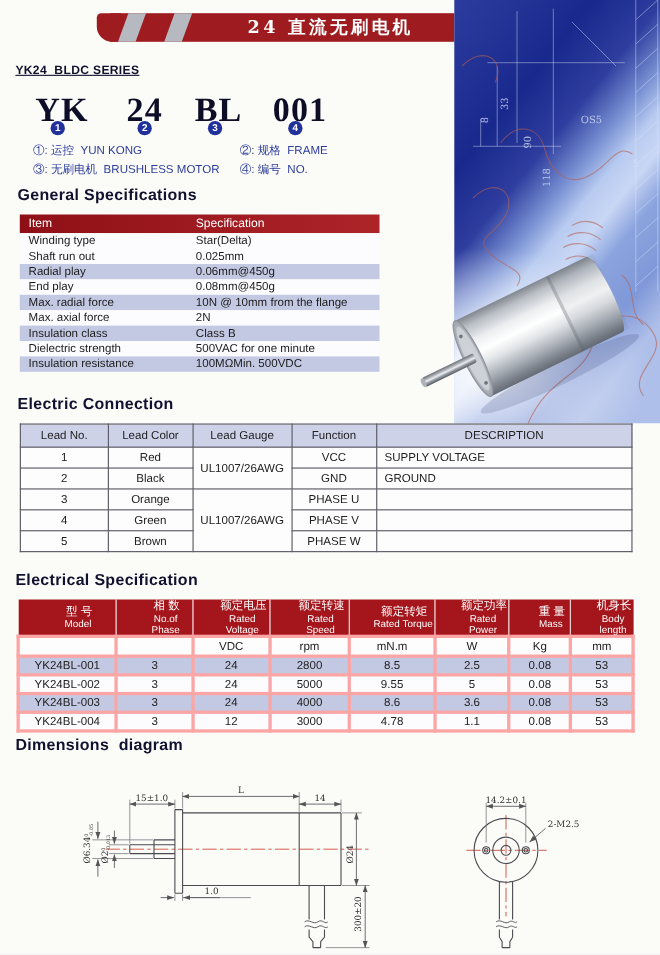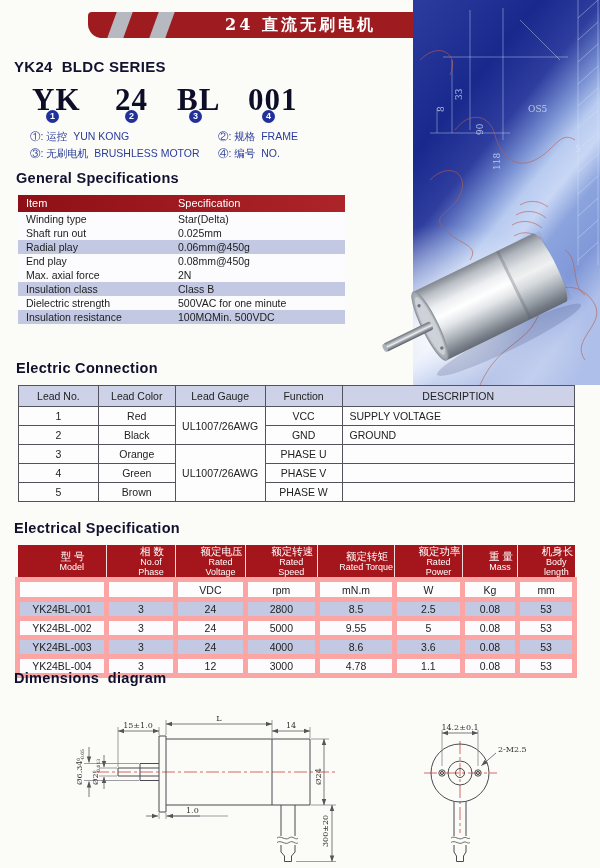--- a/index.html
+++ b/index.html
@@ -11,21 +11,21 @@
   #banner{position:absolute;left:88px;top:12px;width:325px;height:26px;}
   #banner .bmain{position:absolute;left:12px;right:0;top:0;height:26px;background:#9e1b1f;}
   #banner .bcap{position:absolute;left:0;width:22px;top:0;height:26px;background:#9e1b1f;border-radius:4px 0 0 14px;}
   #banner .gstripe{position:absolute;top:0;height:26px;width:16px;background:#b6bac0;transform:skewX(-20deg);}
   #banner .g1{left:24px;} #banner .g2{left:66px;}
   #banner .btitle{position:absolute;left:100px;right:0;top:0;height:26px;line-height:26px;text-align:center;
         color:#fff;font-family:"DejaVu Serif",serif;font-weight:bold;font-size:16px;letter-spacing:3px;}
   
   .h1{position:absolute;font-weight:bold;font-size:14.5px;color:#11112f;letter-spacing:.3px;}
   
-  #seriesTitle{left:14px;top:58px;font-size:15px;}
+  #seriesTitle{left:14px;top:58px;font-size:11px;text-decoration:underline;}
   .codePart{position:absolute;top:82px;font-family:"Liberation Serif",serif;font-weight:bold;
         font-size:31px;color:#0d0d28;letter-spacing:1px;}
   .numCircle{position:absolute;top:110px;width:13px;height:13px;border-radius:50%;background:#21309a;
         color:#fff;font-size:9px;font-weight:bold;text-align:center;line-height:13px;}
   .legendItem{position:absolute;font-size:10.5px;color:#2c3c9a;white-space:pre;}
   
   #gsTable{position:absolute;left:18px;top:195px;width:327px;font-size:10.5px;}
   #gsTable .ghead{display:flex;height:17px;line-height:17px;background:linear-gradient(90deg,#8e1016,#ad2429);
         color:#fff;font-size:11px;}
   #gsTable .grow{display:flex;height:14px;line-height:14.1px;color:#1c1c1c;}
@@ -39,21 +39,21 @@
   #ecTable th{background:#cdd2e9;height:20px;}
   #ecTable td{height:18px;background:#fdfdfd;}
   #ecTable td.desc{text-align:left;padding-left:7px;}
   
   #esTable{position:absolute;left:15px;top:545px;width:562px;border-collapse:collapse;font-size:10.5px;}
   #esTable th{background:#a5161c;color:#fff;font-weight:normal;border-right:1px solid rgba(255,255,255,.85);
         border-bottom:1px solid #fff;height:27px;padding:0;vertical-align:middle;}
   #esTable th:last-child{border-right:none;}
   #esTable .cn{font-size:10.5px;line-height:12px;margin-left:22px;}
   #esTable .en{font-size:9px;line-height:10px;margin-left:20px;}
-  #esTable td{border:5px solid #fca5a5;text-align:center;color:#222;height:14px;padding:0;}
+  #esTable td{border:3px solid #fca5a5;text-align:center;color:#222;height:14px;padding:0;}
   #esTable tr.units td{height:15px;background:#fdfdfd;}
   #esTable tr.alt td{background:#c4c9e3;}
   #esTable tr.plain td{background:#fcfcfe;}
   
   .ol{stroke:#4a4a50;stroke-width:1;fill:none;}
   .ex{stroke:#75757c;stroke-width:.7;fill:none;}
   .dl{stroke:#5a5a60;stroke-width:.8;fill:none;}
   .cl{stroke:#cf4537;stroke-width:.8;fill:none;stroke-dasharray:13 3 3 3;}
   .dt{font-family:"DejaVu Serif",serif;font-size:8px;fill:#333;}
   .brk{stroke:#4a4a50;stroke-width:.8;fill:none;}
@@ -212,20 +212,24 @@
         <span class="gc2">0.025mm</span>
       </div>
     <div class="grow alt">
         <span class="gc1">Radial play</span>
         <span class="gc2">0.06mm@450g</span>
       </div>
     <div class="grow plain">
         <span class="gc1">End play</span>
         <span class="gc2">0.08mm@450g</span>
       </div>
+    <div class="grow alt">
+        <span class="gc1">Max. radial force</span>
+        <span class="gc2">10N @ 10mm from the flange</span>
+      </div>
     <div class="grow plain">
         <span class="gc1">Max. axial force</span>
         <span class="gc2">2N</span>
       </div>
     <div class="grow alt">
         <span class="gc1">Insulation class</span>
         <span class="gc2">Class B</span>
       </div>
     <div class="grow plain">
         <span class="gc1">Dielectric strength</span>

